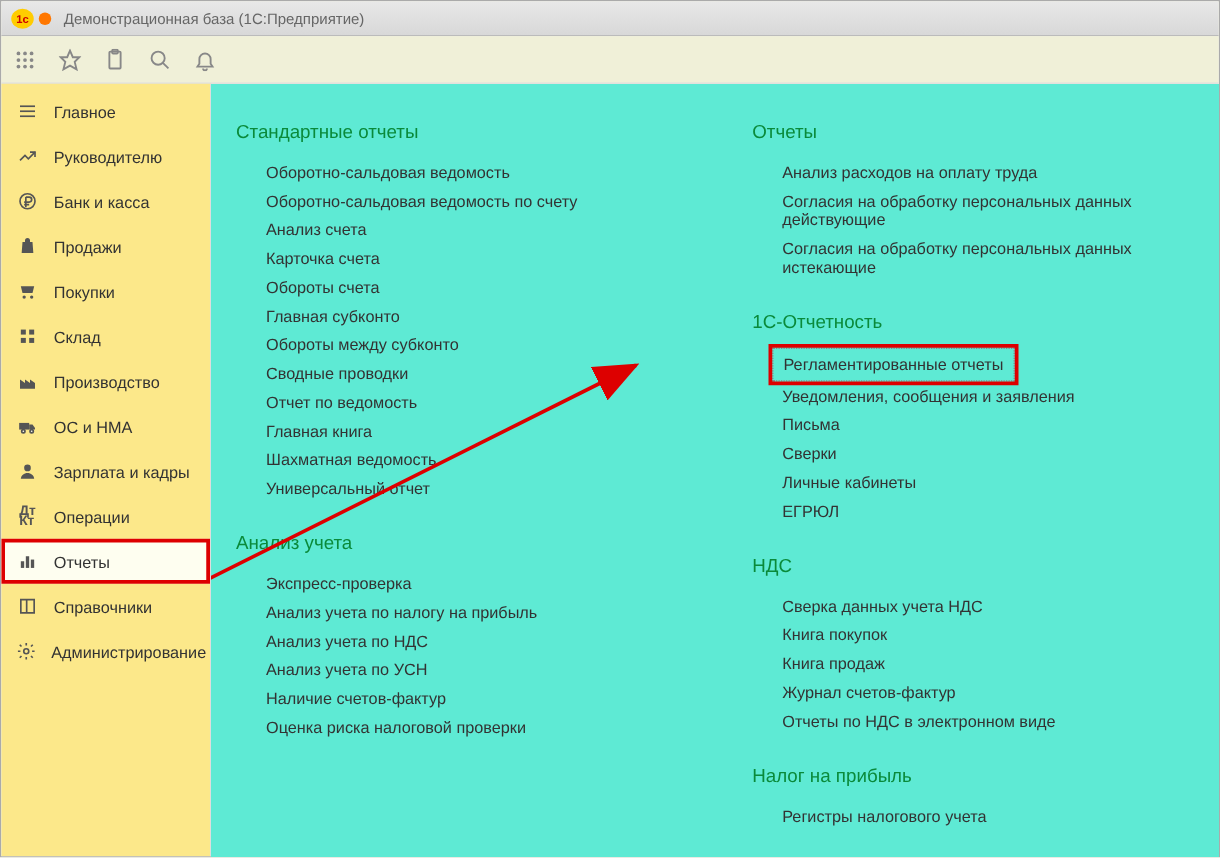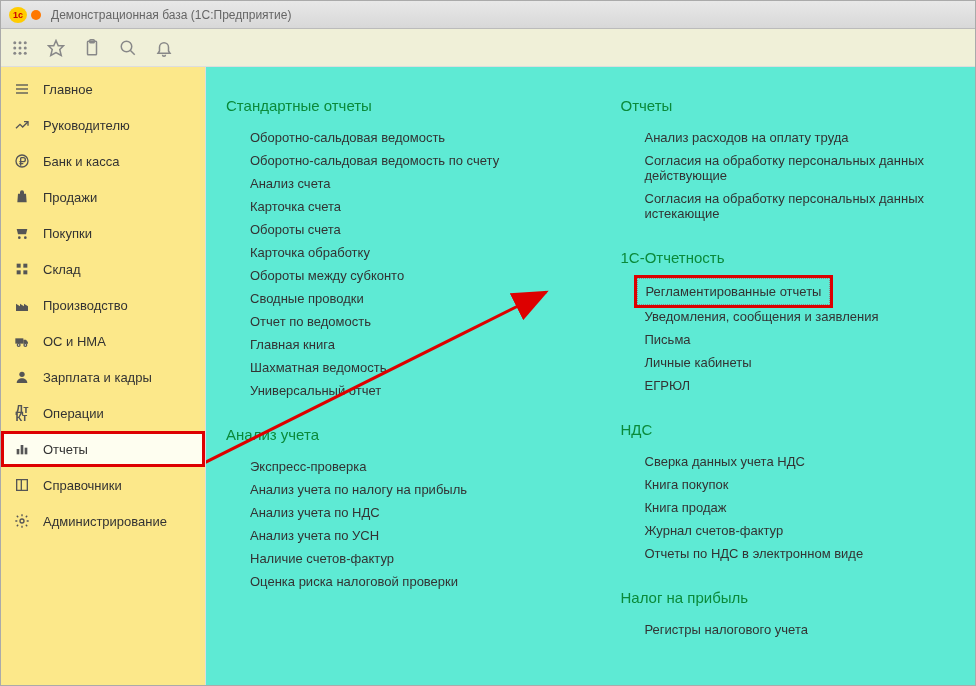--- a/index.html
+++ b/index.html
@@ -6,21 +6,21 @@
 body { font-family: Arial, sans-serif; font-size: 13px; background: #fff; }
 .window { width: 976px; height: 686px; border: 1px solid #aaa; background: #fefef0; position: relative; overflow: hidden; }
 .titlebar { height: 28px; background: linear-gradient(#e8e8e8, #d8d8d8); display: flex; align-items: center; padding: 0 8px; border-bottom: 1px solid #bbb; }
 .titlebar-icon1 { width: 18px; height: 16px; background: #ffcc00; border-radius: 50%; margin-right: 4px; display: inline-flex; align-items: center; justify-content: center; font-size: 9px; color: #c00; font-weight: bold; }
 .titlebar-icon2 { width: 10px; height: 10px; background: #ff7700; border-radius: 50%; margin-right: 10px; }
 .titlebar-text { color: #666; font-size: 12px; }
 .toolbar { height: 38px; background: #f0f0d8; display: flex; align-items: center; padding: 0 10px; gap: 18px; border-bottom: 1px solid #ddd; }
 .toolbar-icon { width: 18px; height: 18px; color: #888; display: inline-flex; align-items: center; justify-content: center; cursor: pointer; }
 .toolbar-icon svg { width: 18px; height: 18px; }
 .content { display: flex; height: calc(100% - 66px); }
-.sidebar { width: 205px; background: #fce88a; border-right: 1px solid #ddd; padding-top: 4px; }
+.sidebar { width: 168px; background: #fce88a; border-right: 1px solid #ddd; padding-top: 4px; }
 .sidebar-item { display: flex; align-items: center; padding: 9px 12px; cursor: pointer; color: #333; }
 .sidebar-item.active { background: #fefef0; }
 .sidebar-item.highlighted { outline: 3px solid #d00; outline-offset: -3px; }
 .sidebar-icon { width: 18px; height: 18px; margin-right: 12px; display: inline-flex; align-items: center; justify-content: center; color: #555; }
 .sidebar-icon svg { width: 16px; height: 16px; }
 .sidebar-label { font-size: 13px; }
 .main { flex: 1; background: #5eead4; padding: 30px 20px 20px 20px; display: flex; gap: 60px; overflow: auto; position: relative; }
 .col { flex: 1; max-width: 360px; }
 .section { margin-bottom: 24px; }
 .section-title { color: #0a8a3a; font-size: 15px; margin-bottom: 12px; font-weight: normal; }
@@ -208,21 +208,21 @@
         <line x1="-30" y1="410" x2="340" y2="225" stroke="#d00" stroke-width="3" marker-end="url(#arrowhead)"></line>
       </svg>
     <div class="col">
           <div class="section">
             <div class="section-title">Стандартные отчеты</div>
             <a class="section-link">Оборотно-сальдовая ведомость</a>
             <a class="section-link">Оборотно-сальдовая ведомость по счету</a>
             <a class="section-link">Анализ счета</a>
             <a class="section-link">Карточка счета</a>
             <a class="section-link">Обороты счета</a>
-            <a class="section-link">Карточка обработку</a>
+            <a class="section-link">Главная субконто</a>
             <a class="section-link">Обороты между субконто</a>
             <a class="section-link">Сводные проводки</a>
             <a class="section-link">Отчет по ведомость</a>
             <a class="section-link">Главная книга</a>
             <a class="section-link">Шахматная ведомость</a>
             <a class="section-link">Универсальный отчет</a>
           </div>
           <div class="section">
             <div class="section-title">Анализ учета</div>
             <a class="section-link">Экспресс-проверка</a>
@@ -238,20 +238,21 @@
             <div class="section-title">Отчеты</div>
             <a class="section-link">Анализ расходов на оплату труда</a>
             <a class="section-link">Согласия на обработку персональных данных действующие</a>
             <a class="section-link">Согласия на обработку персональных данных истекающие</a>
           </div>
           <div class="section">
             <div class="section-title">1С-Отчетность</div>
             <div><a class="section-link highlighted">Регламентированные отчеты</a></div>
             <a class="section-link">Уведомления, сообщения и заявления</a>
             <a class="section-link">Письма</a>
+            <a class="section-link">Сверки</a>
             <a class="section-link">Личные кабинеты</a>
             <a class="section-link">ЕГРЮЛ</a>
           </div>
           <div class="section">
             <div class="section-title">НДС</div>
             <a class="section-link">Сверка данных учета НДС</a>
             <a class="section-link">Книга покупок</a>
             <a class="section-link">Книга продаж</a>
             <a class="section-link">Журнал счетов-фактур</a>
             <a class="section-link">Отчеты по НДС в электронном виде</a>

